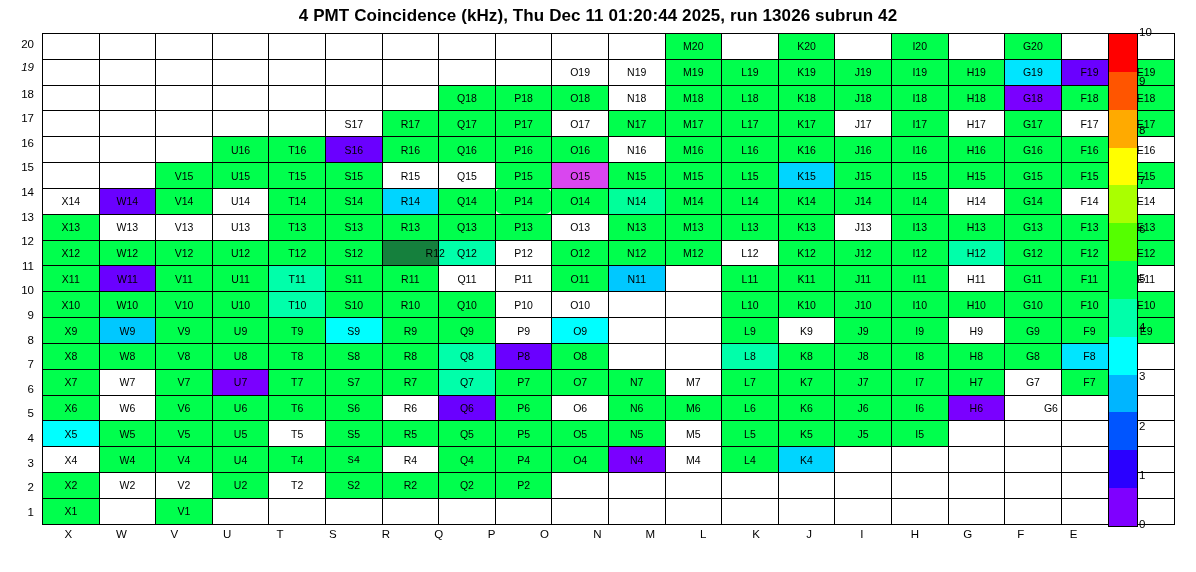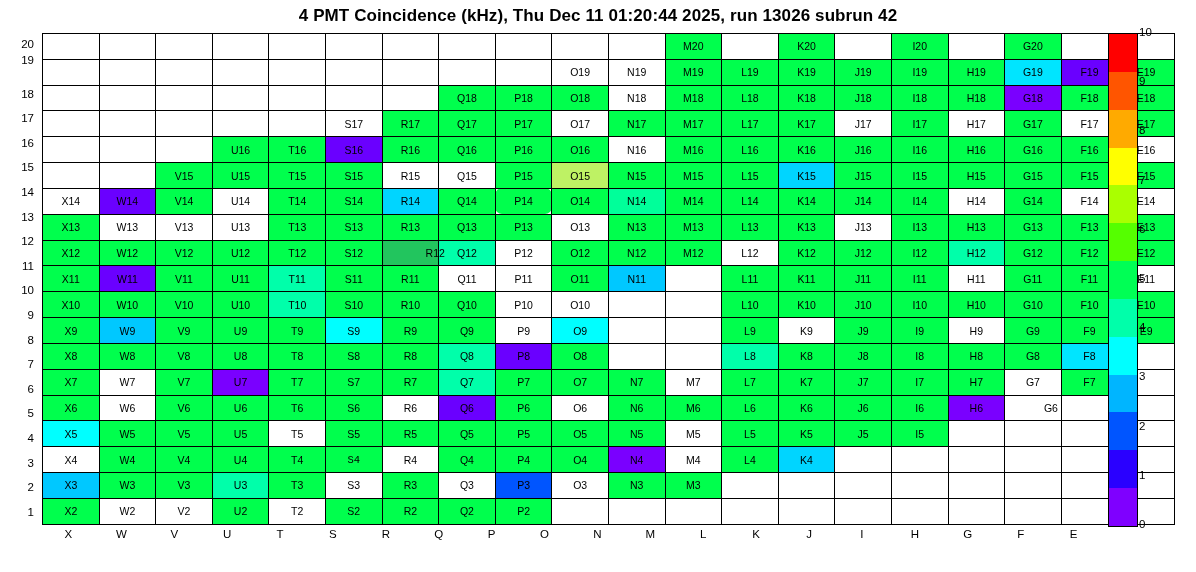--- a/index.html
+++ b/index.html
@@ -38,21 +38,21 @@
 </style>
 </head>
 <body>
 
 <div id="root">
 
   <div id="title">4 PMT Coincidence (kHz), Thu Dec 11 01:20:44 2025, run 13026 subrun 42</div>
 
   <div id="ylabels">
       <div style="top: 5.3px;">20</div>
-      <div style="top: 21px;">19</div>
+      <div style="top: 28px; font-style: italic;">19</div>
       <div style="top: 54.5px;">18</div>
       <div style="top: 79.1px;">17</div>
       <div style="top: 103.7px;">16</div>
       <div style="top: 128.3px;">15</div>
       <div style="top: 152.9px;">14</div>
       <div style="top: 177.5px;">13</div>
       <div style="top: 202.1px;">12</div>
       <div style="top: 226.7px;">11</div>
       <div style="top: 251.3px;">10</div>
       <div style="top: 275.9px;">9</div>
@@ -182,21 +182,21 @@
           <tr>
             <td style="background: rgb(255, 255, 255);"></td>
             <td style="background: rgb(255, 255, 255);"></td>
             <td style="background: rgb(0, 255, 77); text-align: center;">V15</td>
             <td style="background: rgb(0, 255, 77);">U15</td>
             <td style="background: rgb(0, 255, 77);">T15</td>
             <td style="background: rgb(0, 255, 77);">S15</td>
             <td style="background: rgb(255, 255, 255);">R15</td>
             <td style="background: rgb(255, 255, 255);">Q15</td>
             <td style="background: rgb(0, 255, 77);">P15</td>
-            <td style="background: #bef264;">O15</td>
+            <td style="background: #d946ef;">O15</td>
             <td style="background: rgb(0, 255, 77);">N15</td>
             <td style="background: rgb(0, 255, 77);">M15</td>
             <td style="background: rgb(0, 255, 77);">L15</td>
             <td style="background: rgb(0, 213, 255);">K15</td>
             <td style="background: rgb(0, 255, 77);">J15</td>
             <td style="background: rgb(0, 255, 77);">I15</td>
             <td style="background: rgb(0, 255, 77);">H15</td>
             <td style="background: rgb(0, 255, 77);">G15</td>
             <td style="background: rgb(0, 255, 77);">F15</td>
             <td style="background: rgb(0, 255, 77);">E15</td>
@@ -245,21 +245,21 @@
             <td style="background: rgb(0, 255, 77);">F13</td>
             <td style="background: rgb(0, 255, 77);">E13</td>
           </tr>
           <tr>
             <td style="background: rgb(0, 255, 77);">X12</td>
             <td style="background: rgb(0, 255, 77);">W12</td>
             <td style="background: rgb(0, 255, 77);">V12</td>
             <td style="background: rgb(0, 255, 77);">U12</td>
             <td style="background: rgb(0, 255, 77);">T12</td>
             <td style="background: rgb(0, 255, 77);">S12</td>
-            <td style="background: #22c55e; padding-left: 43px;">R12</td>
+            <td style="background: #15803d; padding-left: 43px;">R12</td>
             <td style="background: rgb(0, 255, 170);">Q12</td>
             <td style="background: rgb(255, 255, 255);">P12</td>
             <td style="background: rgb(0, 255, 77);">O12</td>
             <td style="background: rgb(0, 255, 77);">N12</td>
             <td style="background: rgb(0, 255, 77);">M12</td>
             <td style="background: rgb(255, 255, 255);">L12</td>
             <td style="background: rgb(0, 255, 77);">K12</td>
             <td style="background: rgb(0, 255, 77);">J12</td>
             <td style="background: rgb(0, 255, 77);">I12</td>
             <td style="background: rgb(0, 255, 170);">H12</td>
@@ -437,51 +437,51 @@
             <td style="background: rgb(0, 255, 77);">L4</td>
             <td style="background: rgb(0, 213, 255);">K4</td>
             <td style="background: rgb(255, 255, 255);"></td>
             <td style="background: rgb(255, 255, 255);"></td>
             <td style="background: rgb(255, 255, 255);"></td>
             <td style="background: rgb(255, 255, 255);"></td>
             <td style="background: rgb(255, 255, 255);"></td>
             <td style="background: rgb(255, 255, 255);"></td>
           </tr>
           <tr>
-            <td style="background: rgb(0, 200, 255);">X3</td>
-            <td style="background: rgb(0, 255, 77);">W3</td>
-            <td style="background: rgb(0, 255, 77);">V3</td>
-            <td style="background: rgb(0, 255, 170);">U3</td>
-            <td style="background: rgb(0, 255, 77);">T3</td>
-            <td style="background: rgb(255, 255, 255);">S3</td>
-            <td style="background: rgb(0, 255, 77);">R3</td>
-            <td style="background: rgb(255, 255, 255);">Q3</td>
-            <td style="background: rgb(0, 85, 255);">P3</td>
-            <td style="background: rgb(255, 255, 255);">O3</td>
-            <td style="background: rgb(0, 255, 77);">N3</td>
-            <td style="background: rgb(0, 255, 77);">M3</td>
-            <td style="background: rgb(255, 255, 255);"></td>
-            <td style="background: rgb(255, 255, 255);"></td>
-            <td style="background: rgb(255, 255, 255);"></td>
-            <td style="background: rgb(255, 255, 255);"></td>
-            <td style="background: rgb(255, 255, 255);"></td>
-            <td style="background: rgb(255, 255, 255);"></td>
-            <td style="background: rgb(255, 255, 255);"></td>
-            <td style="background: rgb(255, 255, 255);"></td>
-          </tr>
-          <tr>
             <td style="background: rgb(0, 255, 77);">X2</td>
             <td style="background: rgb(255, 255, 255);">W2</td>
             <td style="background: rgb(255, 255, 255);">V2</td>
             <td style="background: rgb(0, 255, 77);">U2</td>
             <td style="background: rgb(255, 255, 255);">T2</td>
             <td style="background: rgb(0, 255, 77);">S2</td>
             <td style="background: rgb(0, 255, 77);">R2</td>
             <td style="background: rgb(0, 255, 77);">Q2</td>
             <td style="background: rgb(0, 255, 77);">P2</td>
+            <td style="background: rgb(255, 255, 255);"></td>
+            <td style="background: rgb(255, 255, 255);"></td>
+            <td style="background: rgb(255, 255, 255);"></td>
+            <td style="background: rgb(255, 255, 255);"></td>
+            <td style="background: rgb(255, 255, 255);"></td>
+            <td style="background: rgb(255, 255, 255);"></td>
+            <td style="background: rgb(255, 255, 255);"></td>
+            <td style="background: rgb(255, 255, 255);"></td>
+            <td style="background: rgb(255, 255, 255);"></td>
+            <td style="background: rgb(255, 255, 255);"></td>
+            <td style="background: rgb(255, 255, 255);"></td>
+          </tr>
+          <tr>
+            <td style="background: rgb(0, 255, 77);">X1</td>
+            <td style="background: rgb(255, 255, 255);"></td>
+            <td style="background: rgb(0, 255, 77);">V1</td>
+            <td style="background: rgb(255, 255, 255);"></td>
+            <td style="background: rgb(255, 255, 255);"></td>
+            <td style="background: rgb(255, 255, 255);"></td>
+            <td style="background: rgb(255, 255, 255);"></td>
+            <td style="background: rgb(255, 255, 255);"></td>
+            <td style="background: rgb(255, 255, 255);"></td>
             <td style="background: rgb(255, 255, 255);"></td>
             <td style="background: rgb(255, 255, 255);"></td>
             <td style="background: rgb(255, 255, 255);"></td>
             <td style="background: rgb(255, 255, 255);"></td>
             <td style="background: rgb(255, 255, 255);"></td>
             <td style="background: rgb(255, 255, 255);"></td>
             <td style="background: rgb(255, 255, 255);"></td>
             <td style="background: rgb(255, 255, 255);"></td>
             <td style="background: rgb(255, 255, 255);"></td>
             <td style="background: rgb(255, 255, 255);"></td>

